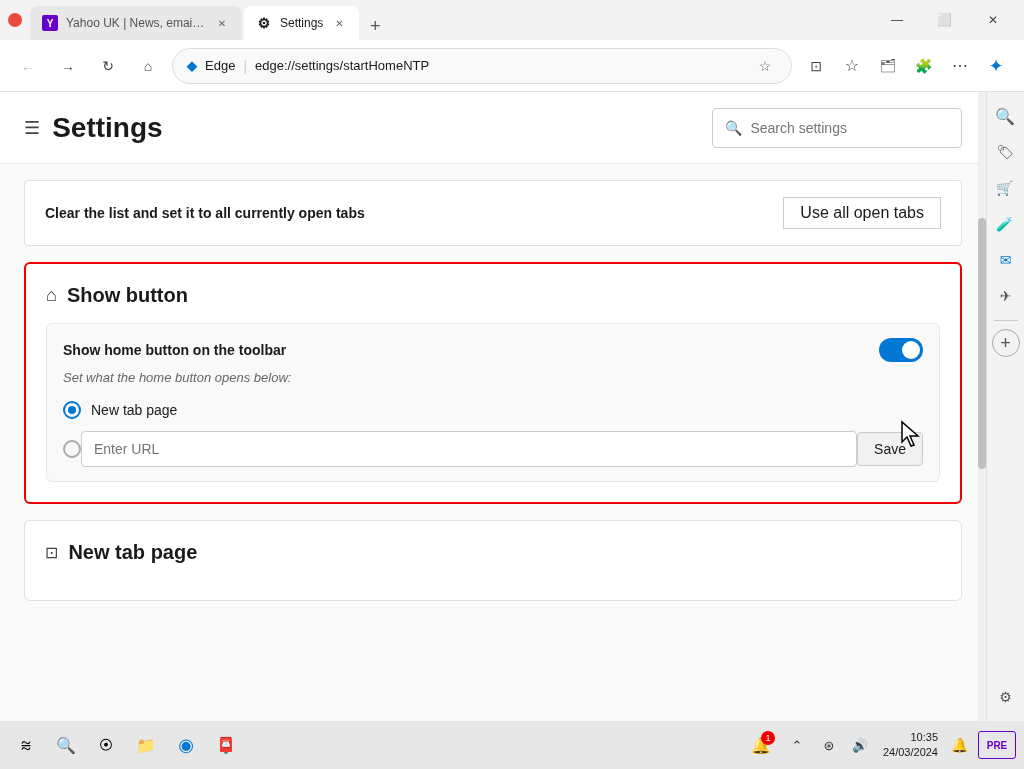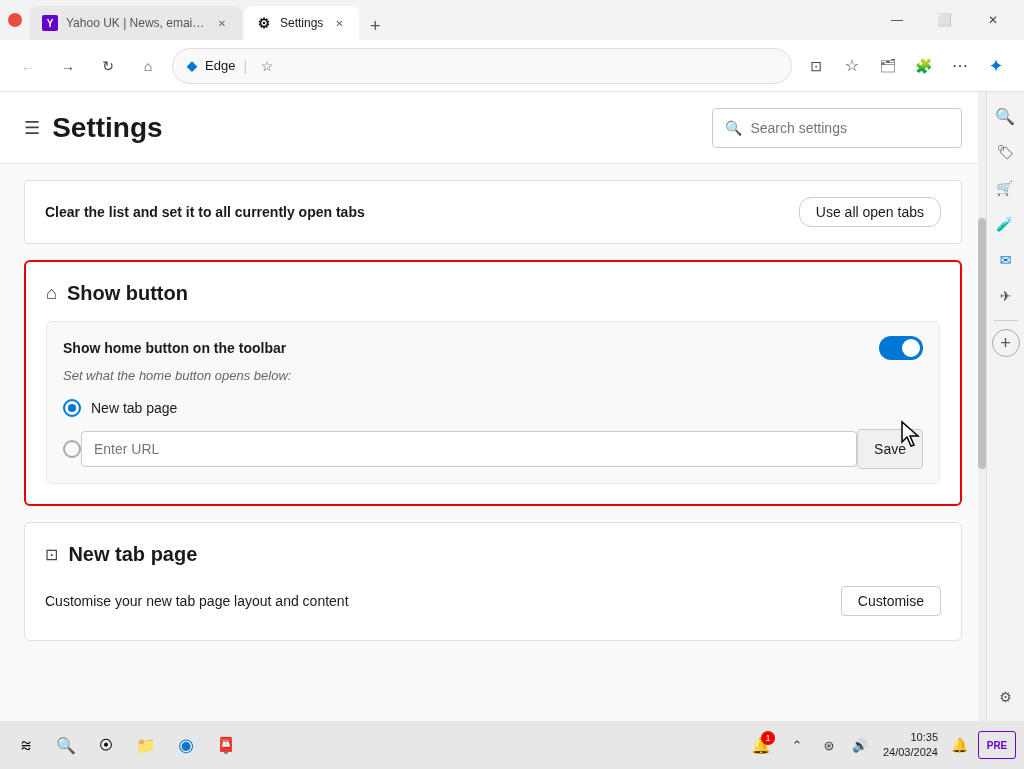--- a/index.html
+++ b/index.html
@@ -228,23 +228,23 @@
       margin: 16px 0;
     }
     .clear-list-text {
       font-size: 14px;
       font-weight: 600;
       color: #1a1a1a;
     }
     .use-all-btn {
       padding: 6px 16px;
       border: 1px solid #ccc;
-      border-radius: 12px;
-      background: #fff;
-      font-size: 14px;
+      border-radius: 0;
+      background: #fff;
+      font-size: 16px;
       cursor: pointer;
       color: #1a1a1a;
     }
 
     
     .home-button-section {
       border: 2.5px solid #e00;
       border-radius: 6px;
       background: #fff;
       padding: 20px 20px 20px 20px;
@@ -352,21 +352,21 @@
       height: 36px;
       border: 1px solid #ccc;
       border-radius: 4px;
       padding: 0 12px;
       font-size: 14px;
       color: #aaa;
       background: #fff;
       outline: none;
     }
     .save-btn {
-      height: 40px;
+      height: 34px;
       padding: 0 16px;
       border: 1px solid #ccc;
       border-radius: 4px;
       background: #f0f0f0;
       font-size: 14px;
       cursor: pointer;
       color: #1a1a1a;
     }
 
     
@@ -543,20 +543,21 @@
 
 <div class="navbar">
   <div class="nav-btn disabled">←</div>
   <div class="nav-btn">→</div>
   <div class="nav-btn">↻</div>
   <div class="nav-btn">⌂</div>
   <div class="address-bar">
     <span class="address-bar-edge-icon" style="color:#0078d4;font-size:13px;font-weight:700;">◆</span>
     <span style="font-size:13px;color:#1a1a1a;font-weight:500;text-align:right;">Edge</span>
     <span class="address-separator">|</span>
+    <span class="address-url">edge://settings/startHomeNTP</span>
     <div class="address-icons">
       <span class="addr-icon">☆</span>
     </div>
   </div>
   <div class="nav-right-icons">
     <div class="nav-right-icon" style="font-size:14px;">⊡</div>
     <div class="nav-right-icon">☆</div>
     <div class="nav-right-icon" style="font-size:13px;">🗂</div>
     <div class="nav-right-icon" style="font-size:14px;">🧩</div>
     <div class="nav-right-icon">⋯</div>
@@ -609,24 +610,20 @@
             <input class="url-input" type="text" placeholder="Enter URL" style="">
             <button class="save-btn">Save</button>
           </div>
         </div>
       </div>
 
       <div class="new-tab-section">
         <div class="section-header">
           <span class="section-icon" style="font-size:16px;">⊡</span>
           <span class="section-title">New tab page</span>
-        </div>
-        <div class="customise-row">
-          <span class="customise-text">Customise your new tab page layout and content</span>
-          <button class="customise-btn">Customise</button>
         </div>
       </div>
     </div>
   </div>
 
   <div class="right-panel">
     <div class="panel-icon">🔍</div>
     <div class="panel-icon" style="font-size:14px;">🏷</div>
     <div class="panel-icon" style="font-size:14px;">🛒</div>
     <div class="panel-icon" style="font-size:14px;">🧪</div>

